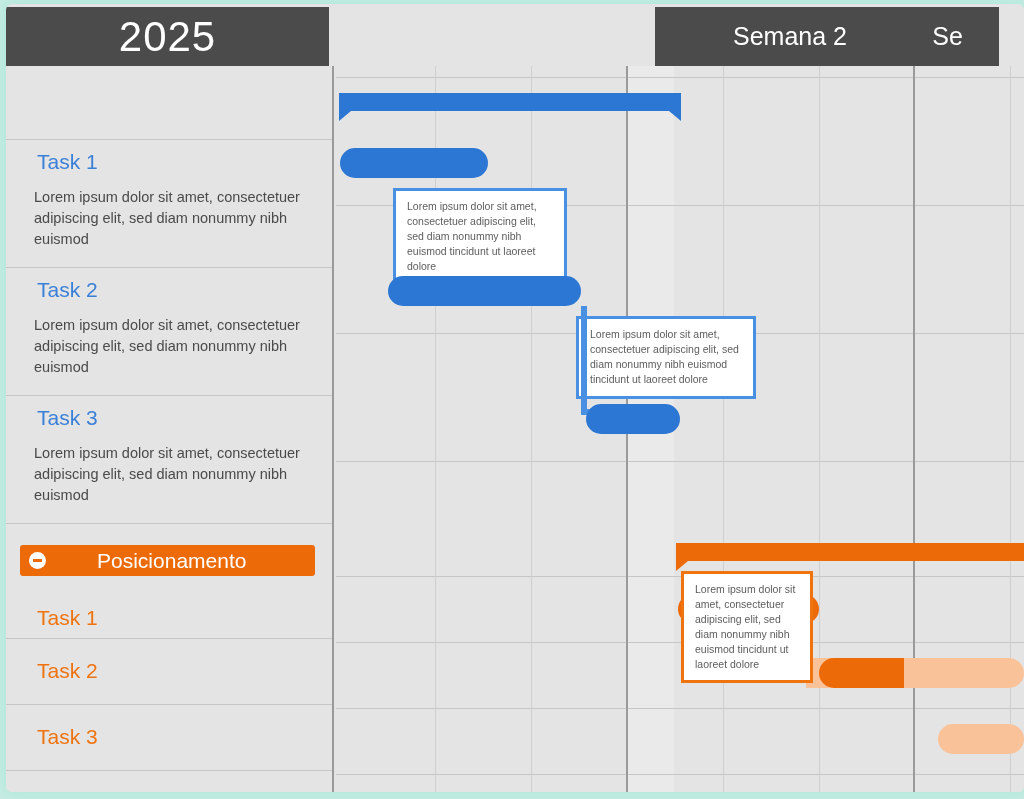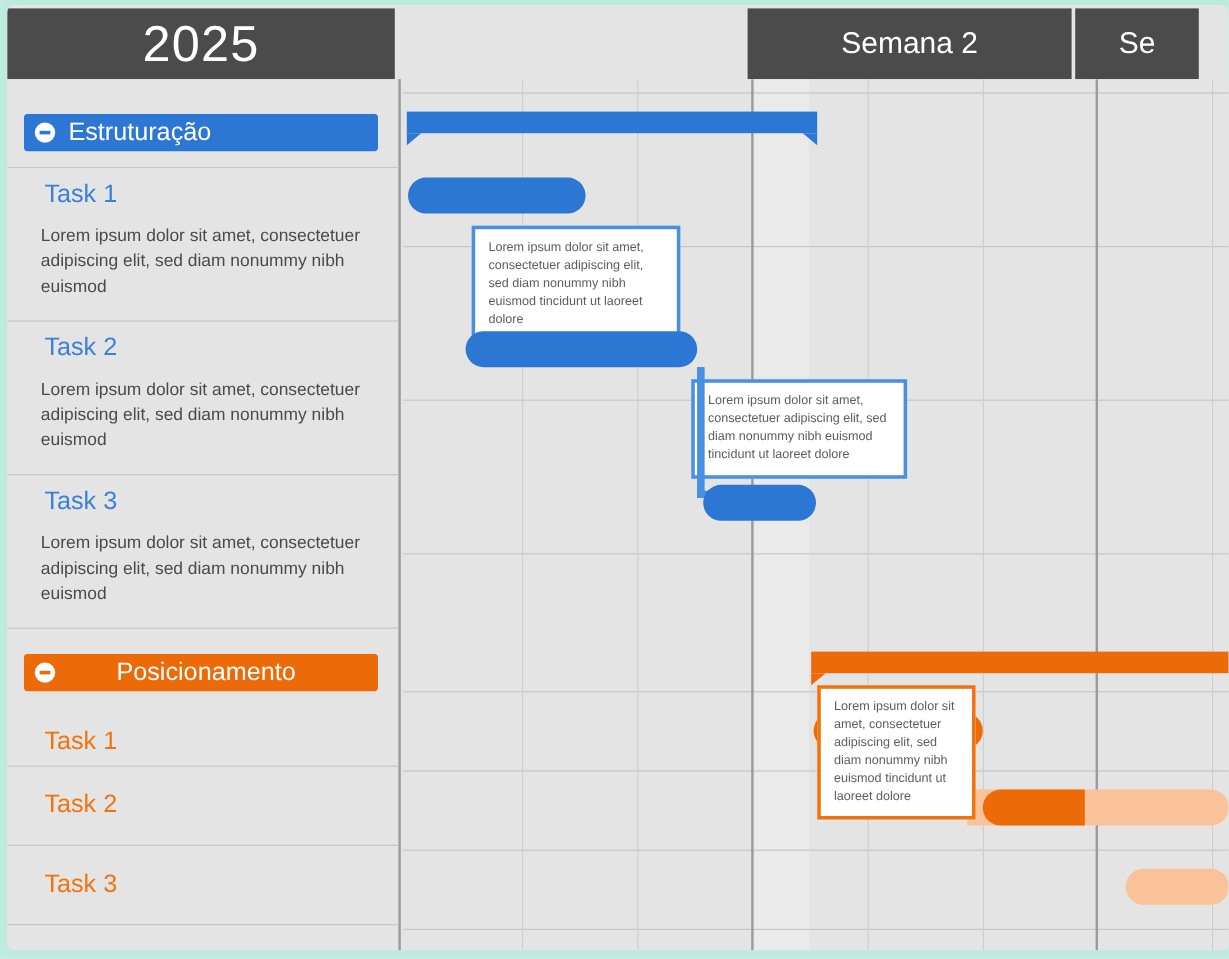--- a/index.html
+++ b/index.html
@@ -50,21 +50,21 @@
     left: 0px; width: 323px;
     font-size: 42px;
     font-weight: 400;
     letter-spacing: 1px;
   }
   .hdr-week {
     font-size: 25px;
     font-weight: 400;
   }
   #hdr-w1 { left: 327px; width: 288px; }
-  #hdr-w2 { left: 617px; width: 270px; }
+  #hdr-w2 { left: 649px; width: 270px; }
   #hdr-w3 { left: 890px; width: 103px; }
 
   
   .task-panel {
     position: absolute;
     left: 0; top: 62px;
     width: 328px; height: 726px;
     background: #e4e4e4;
     border-right: 2px solid #9a9a9a;
     overflow: hidden;
@@ -236,26 +236,20 @@
       <div class="hdr-cell hdr-week" id="hdr-w2">
         <span>Semana 2</span>
       </div>
       <div class="hdr-cell hdr-week" id="hdr-w3">
         <span>Se</span>
       </div>
     </div>
 
     <div class="task-panel">
 
-      <div class="group-head blue" style="top:29px;">
-        <span class="collapse-icon">
-            <i></i>
-          </span>
-        <span class="group-label">Estruturação</span>
-      </div>
 
       <div class="row-sep" style="top:73px;"></div>
 
       <div class="task-row" style="top:73px; height:128px;">
         <span class="task-title blue" style="top:11px;">Task 1</span>
         <span class="tri up" style="top:20px;"></span>
         <span class="task-desc" style="top:48px;">Lorem ipsum dolor sit amet, consectetuer adipiscing elit, sed diam nonummy nibh euismod</span>
       </div>
       <div class="row-sep" style="top:201px;"></div>
 

